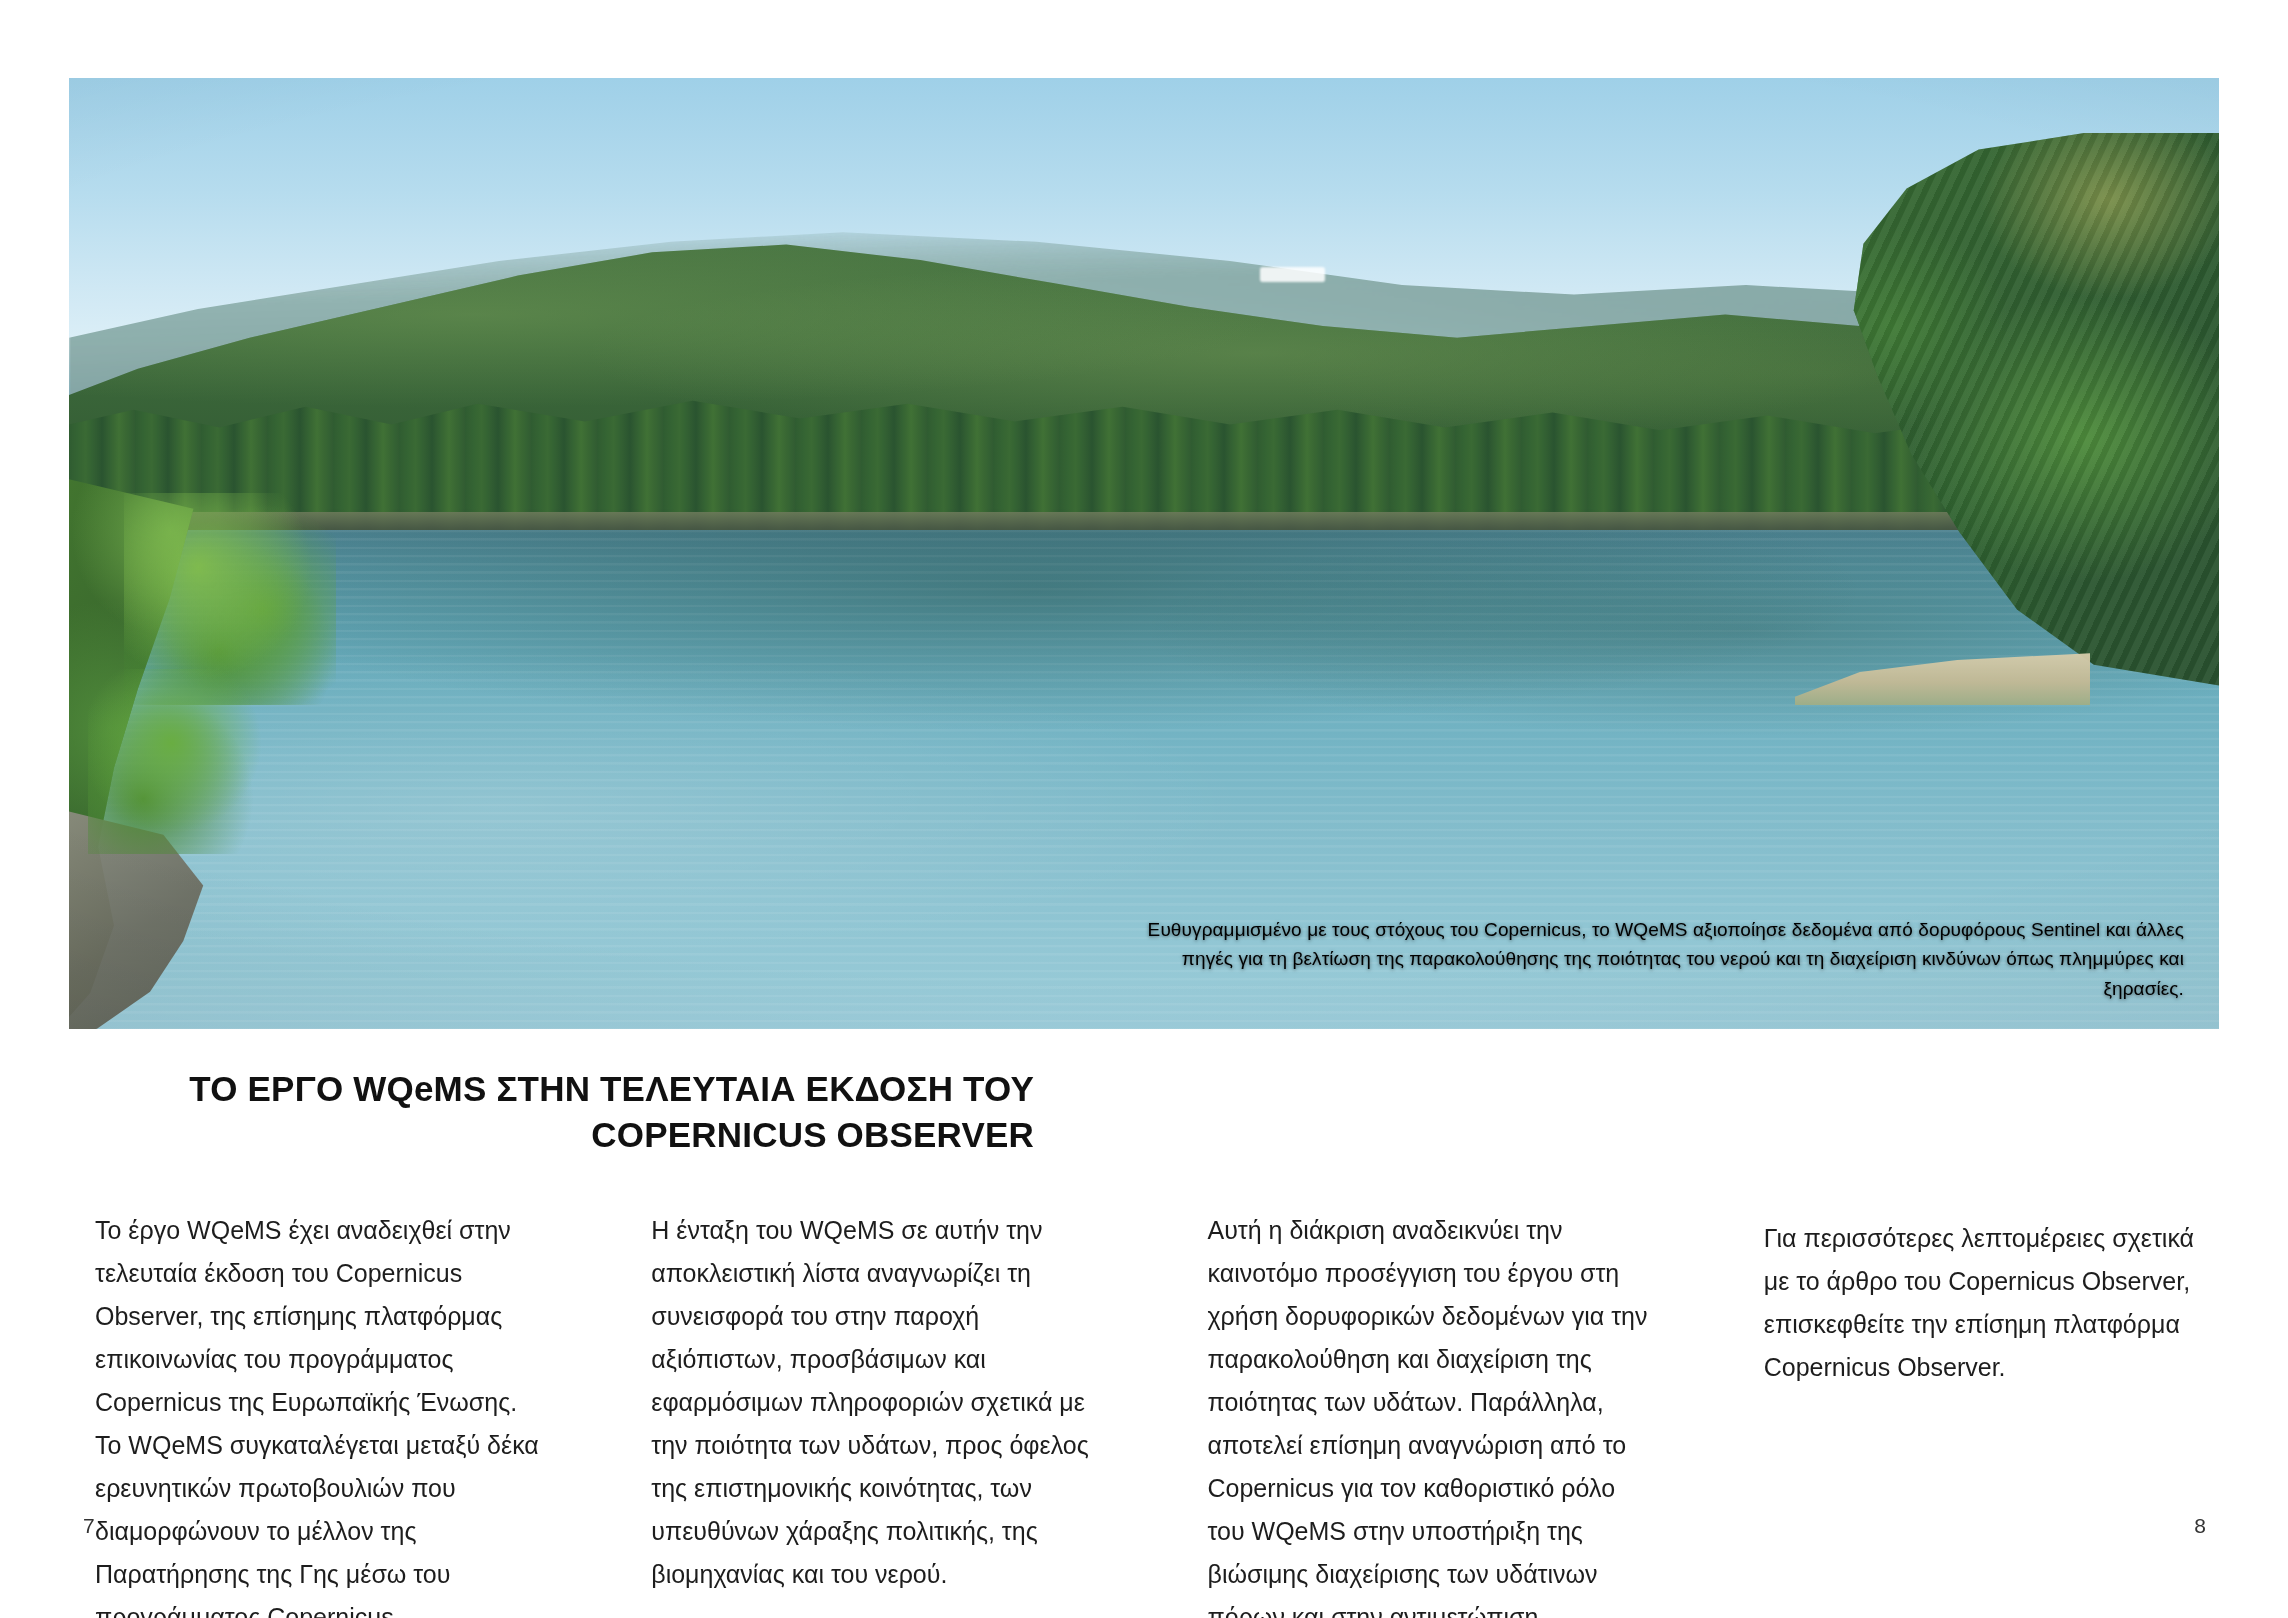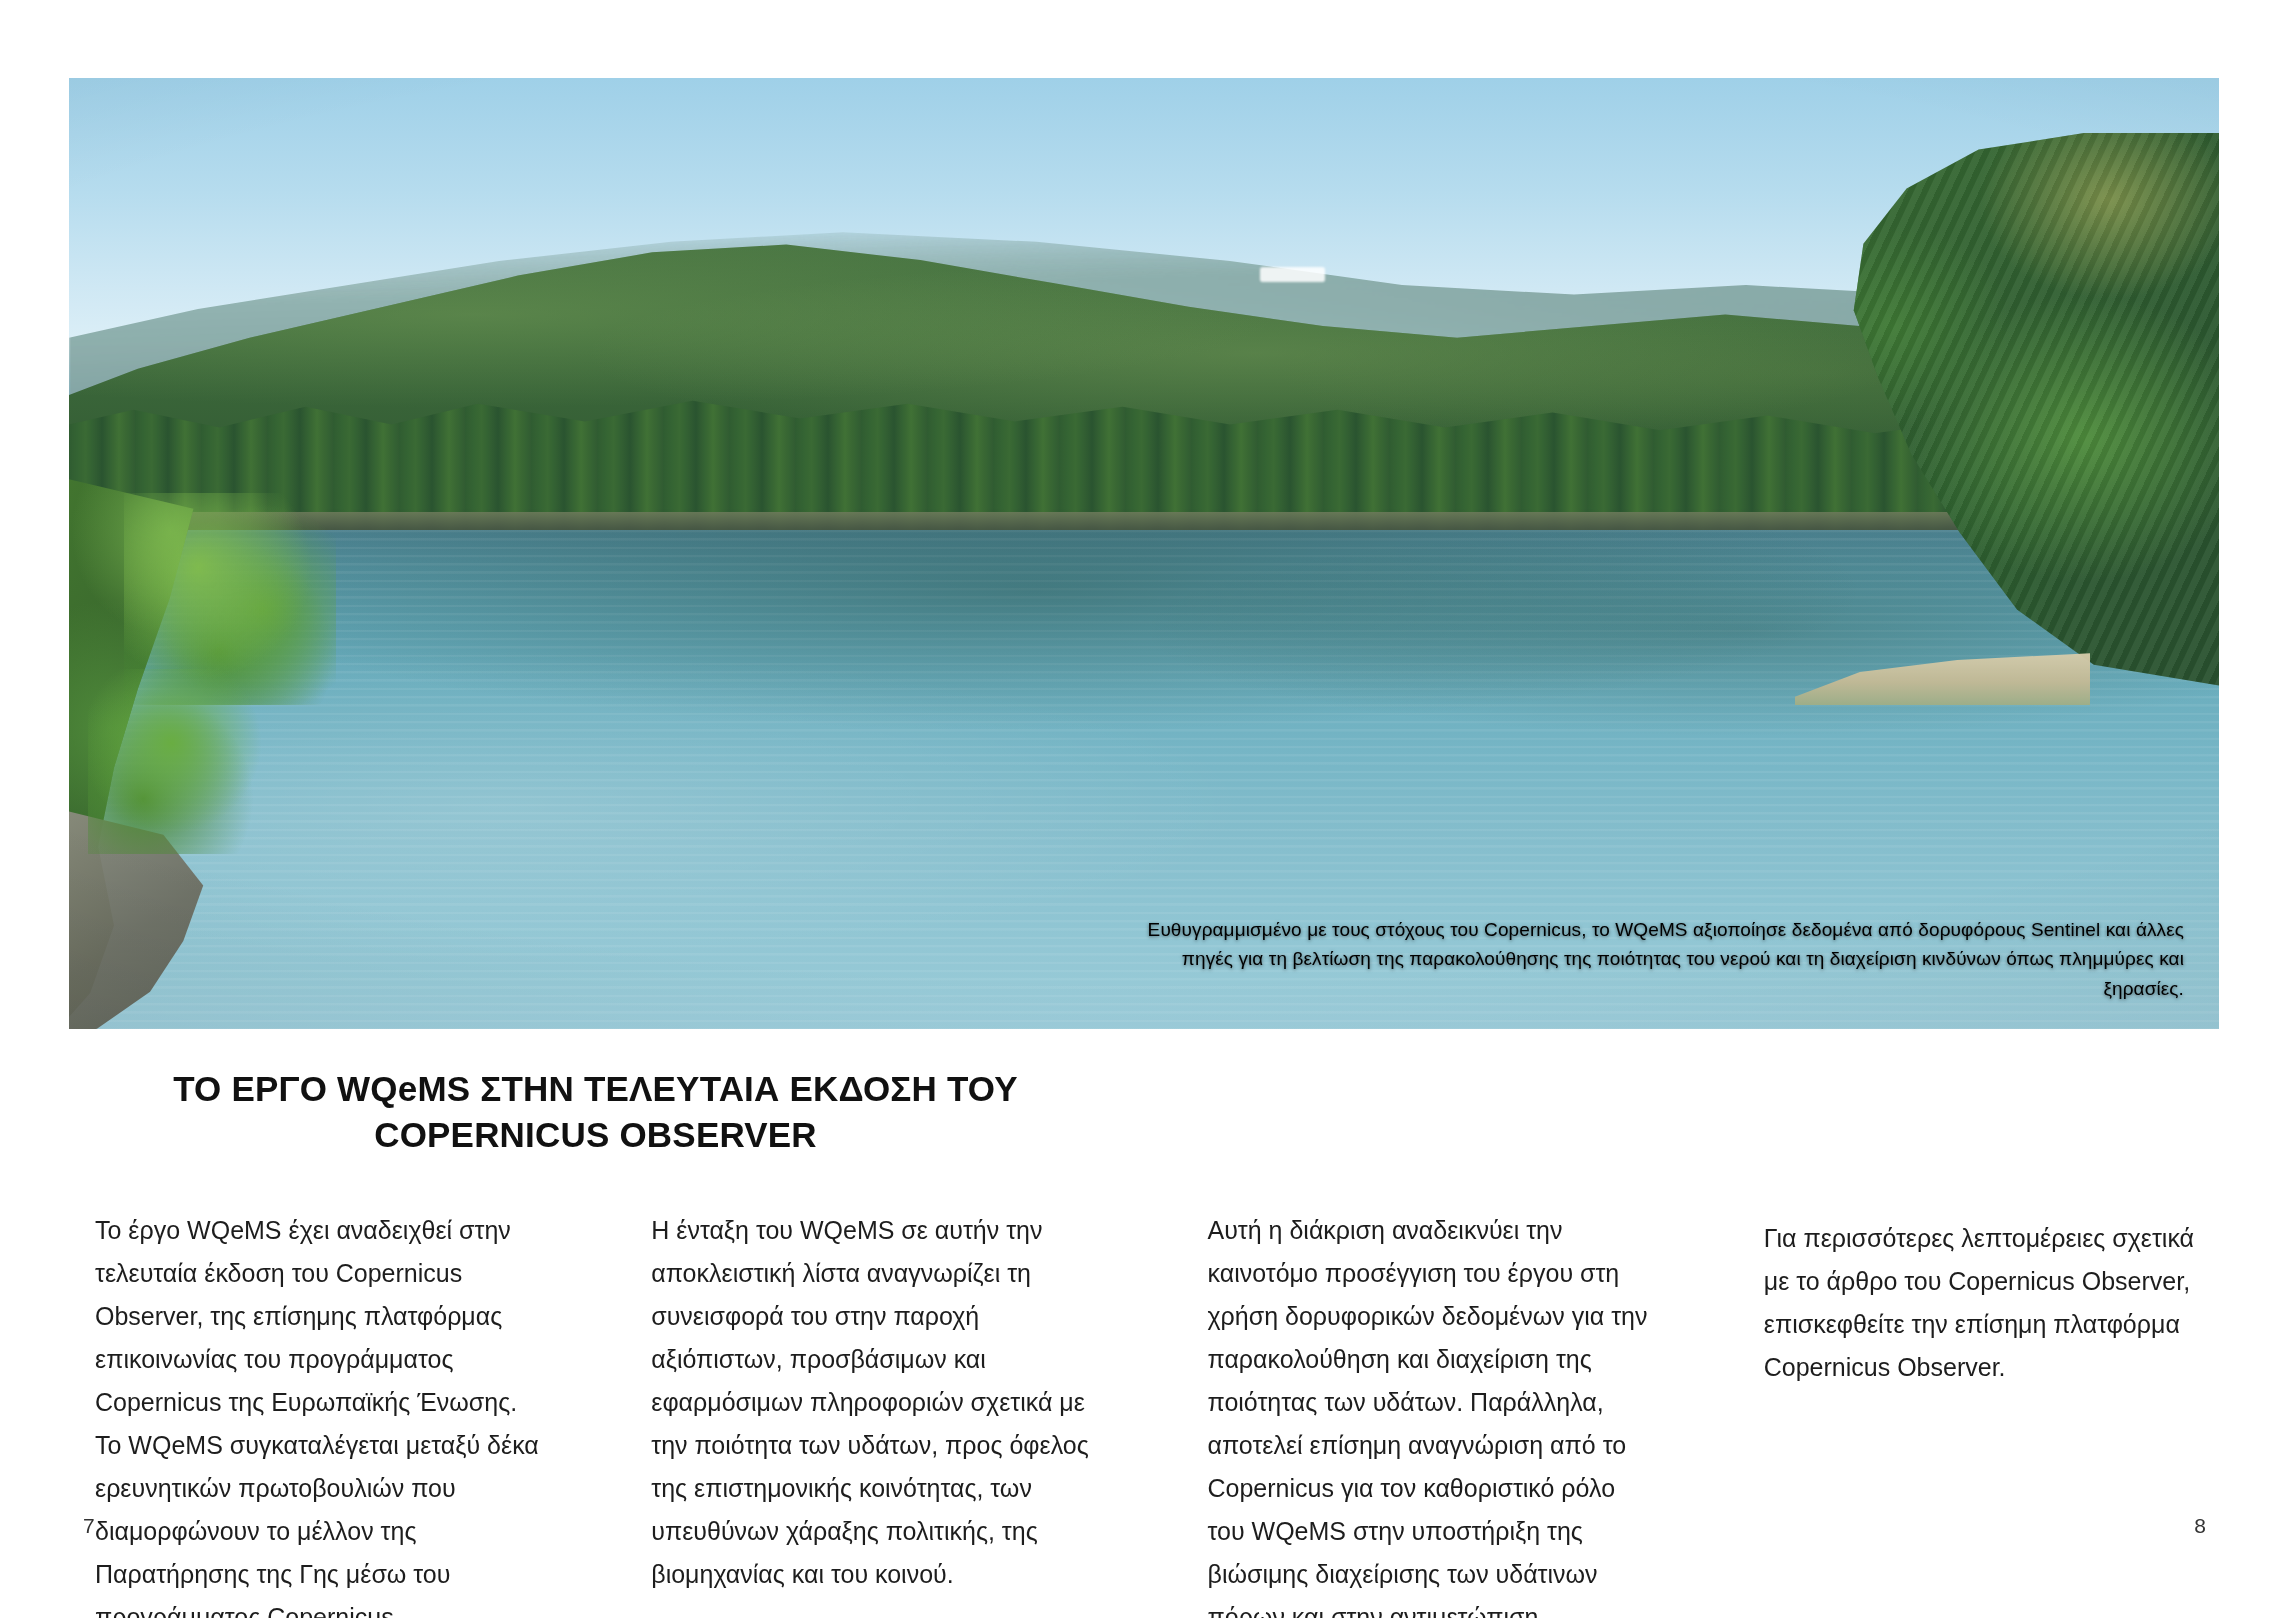--- a/index.html
+++ b/index.html
@@ -221,21 +221,21 @@
     text-shadow: 0 0.9px 3.7px rgba(0,0,0,.55);
     letter-spacing: 0.1px;
   }
 
   
   .headline {
     position: absolute;
     left: 157px;
     top: 1066px;
     width: 877px;
-    text-align: center;
+    text-align: right;
     font-size: 35px;
     font-weight: bold;
     line-height: 1.32;
     color: #111111;
     letter-spacing: 0.2px;
   }
 
   
   .columns {
     position: absolute;
@@ -289,21 +289,21 @@
   <div class="caption">Ευθυγραμμισμένο με τους στόχους του Copernicus, το WQeMS αξιοποίησε δεδομένα από δορυφόρους Sentinel και άλλες πηγές για τη βελτίωση της παρακολούθησης της ποιότητας του νερού και τη διαχείριση κινδύνων όπως πλημμύρες και ξηρασίες.</div>
 </div>
 
 <div class="headline">ΤΟ ΕΡΓΟ WQeMS ΣΤΗΝ ΤΕΛΕΥΤΑΙΑ ΕΚΔΟΣΗ ΤΟΥ COPERNICUS OBSERVER</div>
 
 <div class="columns">
   <div class="col">
     <p>Το έργο WQeMS έχει αναδειχθεί στην τελευταία έκδοση του Copernicus Observer, της επίσημης πλατφόρμας επικοινωνίας του προγράμματος Copernicus της Ευρωπαϊκής Ένωσης. Το WQeMS συγκαταλέγεται μεταξύ δέκα ερευνητικών πρωτοβουλιών που διαμορφώνουν το μέλλον της Παρατήρησης της Γης μέσω του προγράμματος Copernicus.</p>
   </div>
   <div class="col">
-    <p>Η ένταξη του WQeMS σε αυτήν την αποκλειστική λίστα αναγνωρίζει τη συνεισφορά του στην παροχή αξιόπιστων, προσβάσιμων και εφαρμόσιμων πληροφοριών σχετικά με την ποιότητα των υδάτων, προς όφελος της επιστημονικής κοινότητας, των υπευθύνων χάραξης πολιτικής, της βιομηχανίας και του κοινού.</p>
+    <p>Η ένταξη του WQeMS σε αυτήν την αποκλειστική λίστα αναγνωρίζει τη συνεισφορά του στην παροχή αξιόπιστων, προσβάσιμων και εφαρμόσιμων πληροφοριών σχετικά με την ποιότητα των υδάτων, προς όφελος της επιστημονικής κοινότητας, των υπευθύνων χάραξης πολιτικής, της βιομηχανίας και του νερού.</p>
   </div>
   <div class="col">
     <p>Αυτή η διάκριση αναδεικνύει την καινοτόμο προσέγγιση του έργου στη χρήση δορυφορικών δεδομένων για την παρακολούθηση και διαχείριση της ποιότητας των υδάτων. Παράλληλα, αποτελεί επίσημη αναγνώριση από το Copernicus για τον καθοριστικό ρόλο του WQeMS στην υποστήριξη της βιώσιμης διαχείρισης των υδάτινων πόρων και στην αντιμετώπιση παγκόσμιων περιβαλλοντικών προκλήσεων.</p>
   </div>
   <div class="col">
     <p>Για περισσότερες λεπτομέρειες σχετικά με το άρθρο του Copernicus Observer, επισκεφθείτε την επίσημη πλατφόρμα Copernicus Observer.</p>
   </div>
 </div>
 
 <div class="folio folio-left">7</div>

